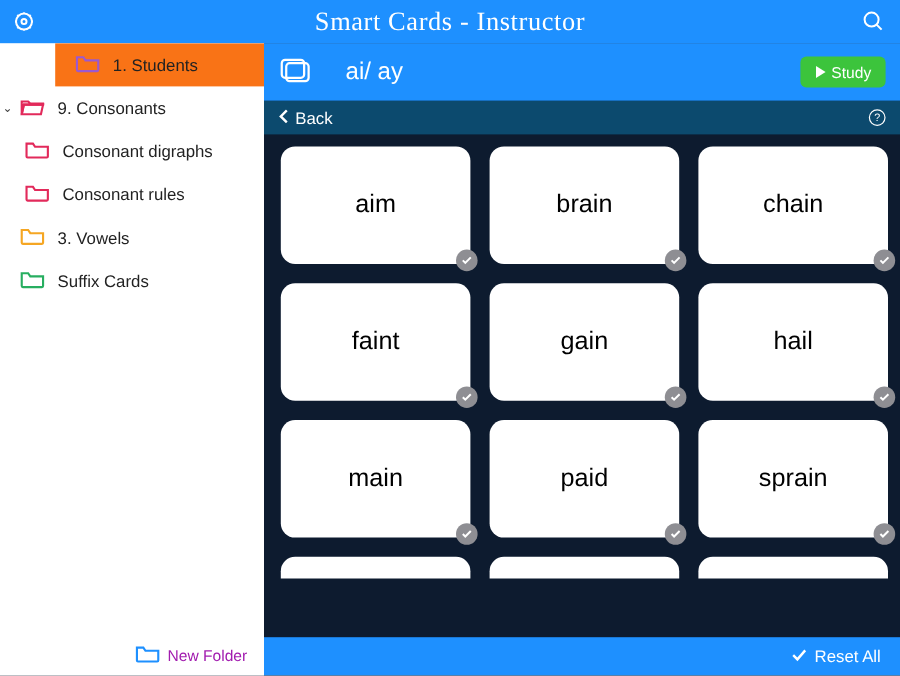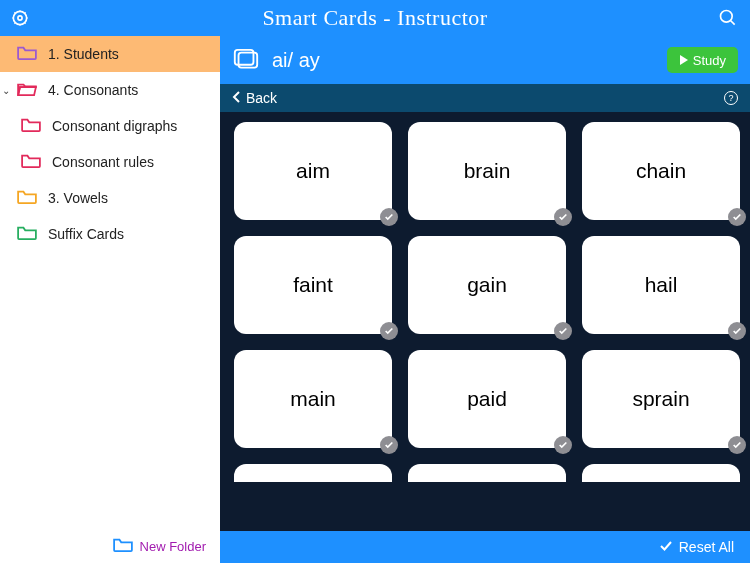--- a/index.html
+++ b/index.html
@@ -13,29 +13,29 @@
   .topbar .search { position:absolute; right:12px; top:8px; width:20px; height:20px; cursor:pointer; }
 
   
   .body { flex:1; display:flex; min-height:0; }
 
   
   .sidebar { width:220px; background:#fff; display:flex; flex-direction:column; }
   .treewrap { flex:1; overflow:hidden; }
   .item { display:flex; align-items:center; height:36px; padding-left:16px; font-size:14px; color:#222; cursor:pointer; position:relative; }
   .item .lbl { margin-left:10px; }
-  .item.selected { background:#fdba74; }
+  .item.selected { background:#f97316;margin-left:46px; }
   .item .caret { position:absolute; left:2px; font-size:10px; color:#444; }
   .indent1 { padding-left:20px; }
   .folder-ic { width:22px; height:16px; flex:0 0 22px; }
   .new-folder { height:34px; display:flex; align-items:center; justify-content:flex-end; padding-right:14px; color:#a21caf; font-size:13px; cursor:pointer; gap:6px;}
 
   
   .main { flex:1; display:flex; flex-direction:column; background:#0d1b2f; min-width:0;}
-  .deck-header { height:48px; background:#1e90ff; display:flex; align-items:center; padding:0 12px; gap:12px;}
+  .deck-header { height:48px; background:#1e90ff; display:flex; align-items:center; padding:0 12px; gap:28px;}
   .deck-header .cards-ic { width:28px; height:24px; }
   .deck-header .deck-title { color:#fff; font-size:20px; }
   .study-btn { margin-left:auto; background:#3cc43c; color:#fff; border-radius:5px; height:26px; padding:0 12px; display:flex; align-items:center; font-size:13px; gap:4px; cursor:pointer;}
   .backbar { height:28px; background:#0c4a6e; border-bottom:0; display:flex; align-items:center; padding:0 12px; color:#fff; font-size:14px;}
   .backbar .chev { margin-right:4px; }
   .backbar .help { margin-left:auto; width:14px; height:14px; border:1px solid #fff; border-radius:50%; display:flex; align-items:center; justify-content:center; font-size:9px; cursor:pointer;}
   .cards-area { flex:1; overflow:hidden; padding:10px 8px 0 14px; }
   .cards-grid { display:grid; grid-template-columns: repeat(3, 158px); grid-auto-rows: 98px; gap:16px 16px; }
   .card { background:#fff; border-radius:12px; display:flex; align-items:center; justify-content:center; font-size:21px; color:#000; position:relative; cursor:pointer;}
   .card .tick { position:absolute; right:-6px; bottom:-6px; width:18px; height:18px; border-radius:50%; background:#8e8e93; display:flex; align-items:center; justify-content:center;}
@@ -74,21 +74,21 @@
                 <path d="M2 3h6l2 3h12v9a1 1 0 0 1-1 1H3a1 1 0 0 1-1-1V3z"></path>
               </svg></span>
             <span class="lbl">1. Students</span>
           </div>
           <div class="item">
             <span class="caret">⌄</span>
             <span><svg class="folder-ic" viewBox="0 0 24 18" fill="none" stroke="#e22a5b" stroke-width="2">
                 <path d="M2 4h6l2 2h12v1H4l-2 9V4z"></path>
                 <path d="M4 7h18l-2 9H2z"></path>
               </svg></span>
-            <span class="lbl">4. Consonants</span>
+            <span class="lbl">9. Consonants</span>
           </div>
           <div class="item indent1">
             <span><svg class="folder-ic" viewBox="0 0 24 18" fill="none" stroke="#e22a5b" stroke-width="2">
                 <path d="M2 3h6l2 3h12v9a1 1 0 0 1-1 1H3a1 1 0 0 1-1-1V3z"></path>
               </svg></span>
             <span class="lbl">Consonant digraphs</span>
           </div>
           <div class="item indent1">
             <span><svg class="folder-ic" viewBox="0 0 24 18" fill="none" stroke="#e22a5b" stroke-width="2">
                 <path d="M2 3h6l2 3h12v9a1 1 0 0 1-1 1H3a1 1 0 0 1-1-1V3z"></path>

